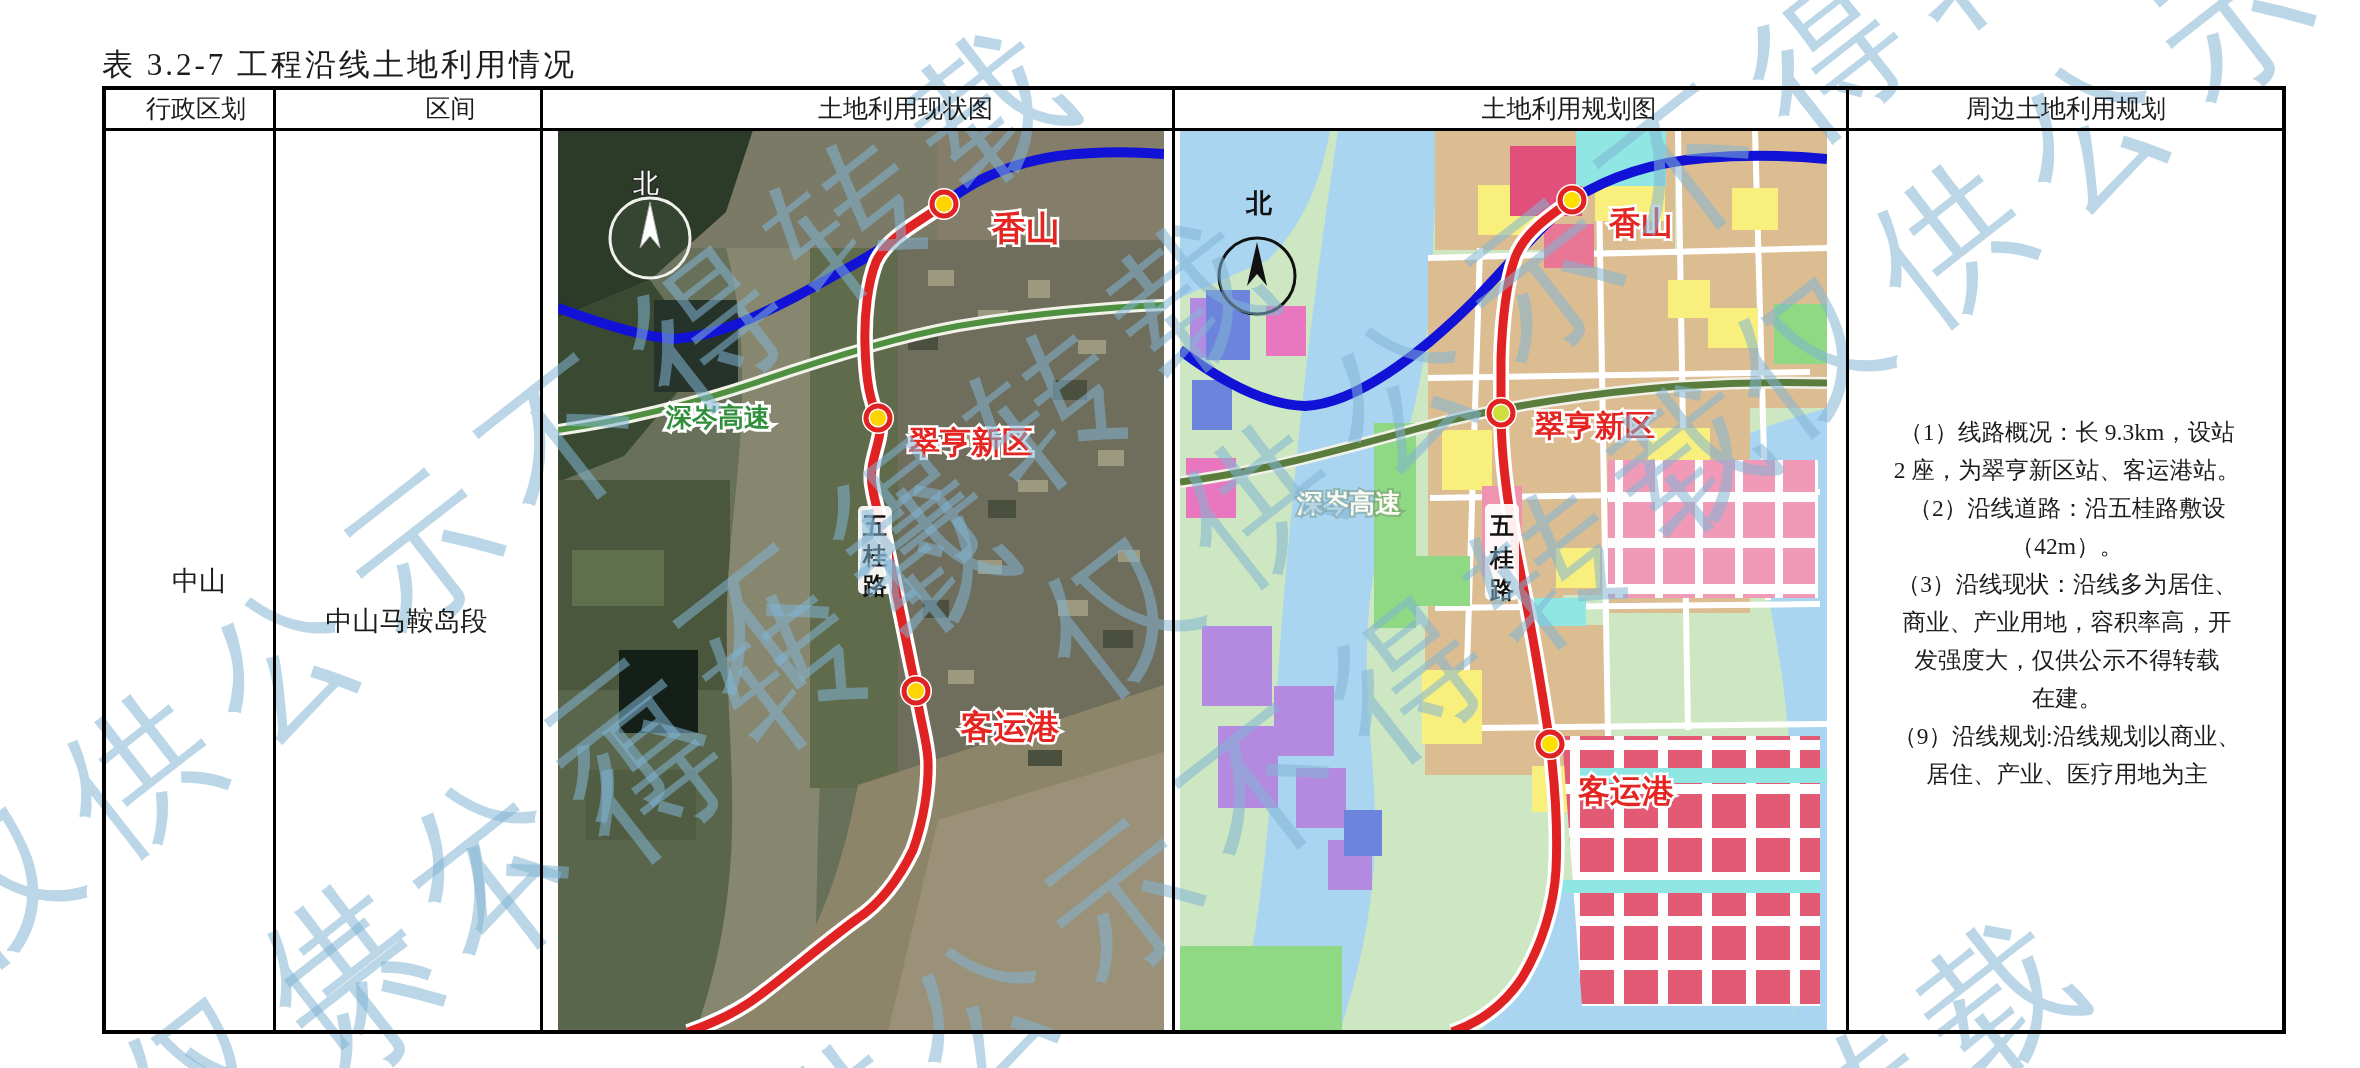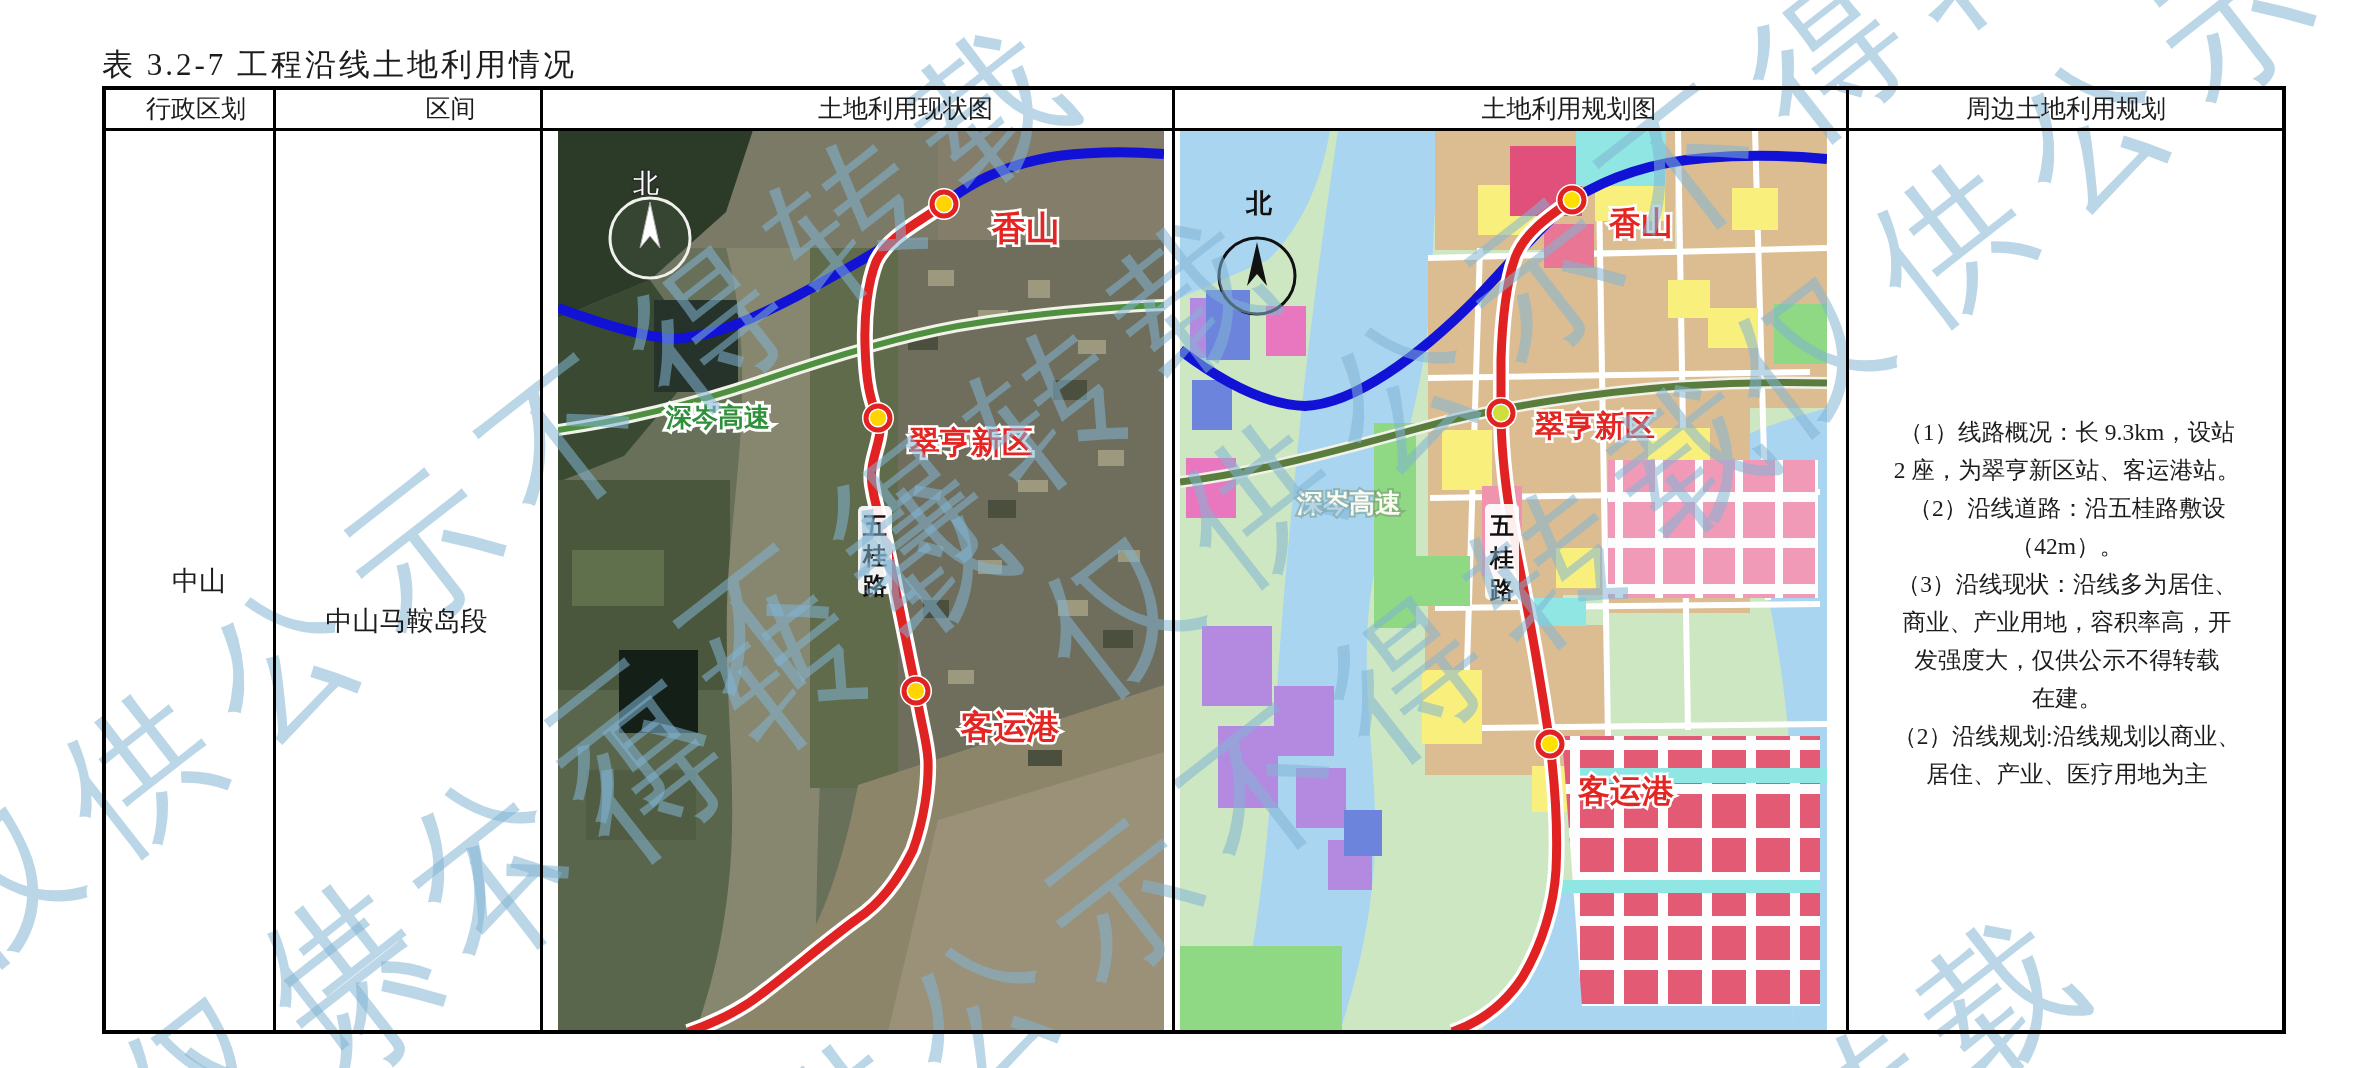--- a/index.html
+++ b/index.html
@@ -288,17 +288,17 @@
 
   <div class="notes">
     <div class="nline">（1）线路概况：长 9.3km，设站</div>
     <div class="nline">2 座，为翠亨新区站、客运港站。</div>
     <div class="nline">（2）沿线道路：沿五桂路敷设</div>
     <div class="nline">（42m）。</div>
     <div class="nline">（3）沿线现状：沿线多为居住、</div>
     <div class="nline">商业、产业用地，容积率高，开</div>
     <div class="nline">发强度大，仅供公示不得转载</div>
     <div class="nline">在建。</div>
-    <div class="nline">（2）沿线规划:沿线规划以商业、</div>
+    <div class="nline">（9）沿线规划:沿线规划以商业、</div>
     <div class="nline">居住、产业、医疗用地为主</div>
   </div>
 
 </div>
 
 </body></html>

